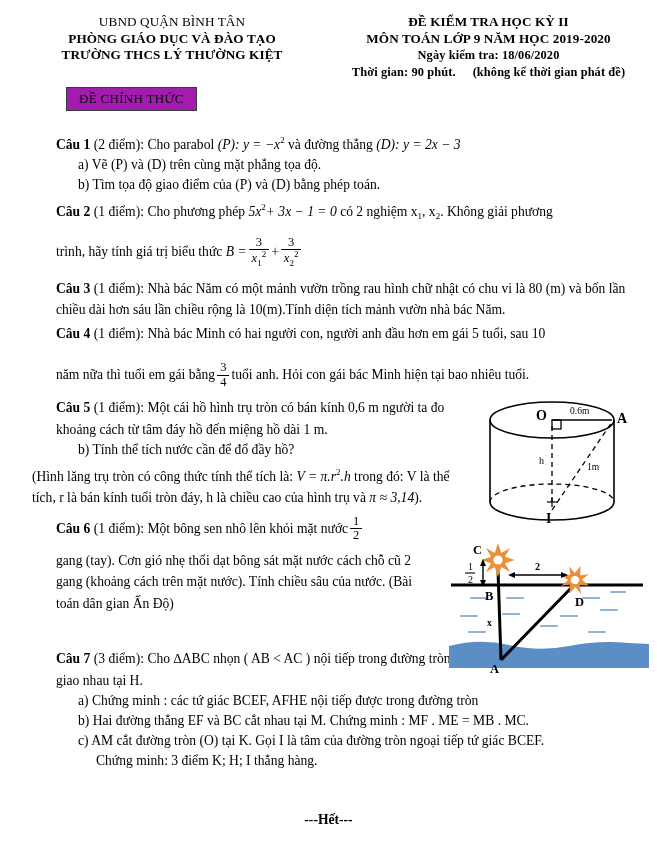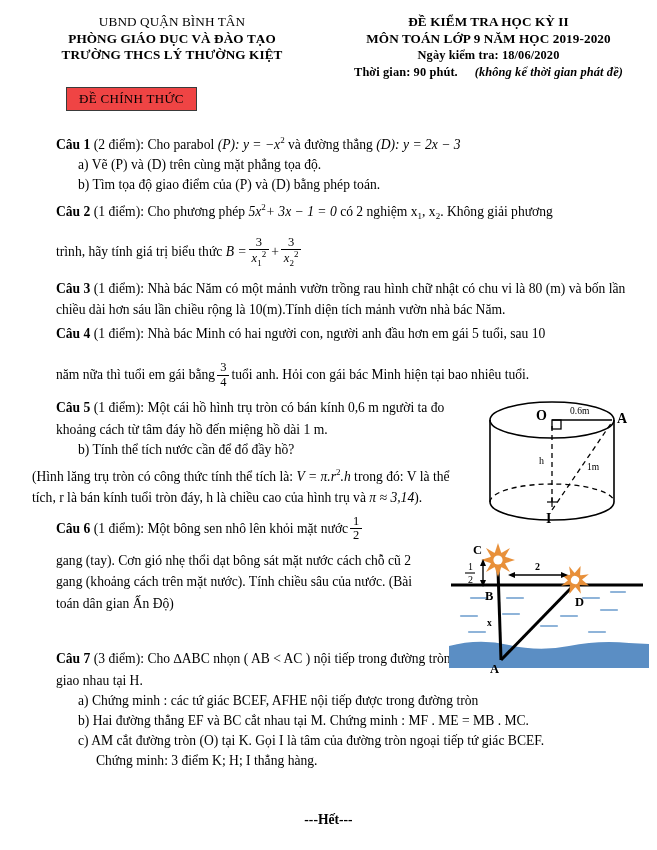--- a/index.html
+++ b/index.html
@@ -38,32 +38,32 @@
   }
   .hdr-line {
     font-size: 13.2px;
     line-height: 16.5px;
     letter-spacing: 0.1px;
     white-space: nowrap;
   }
   .hdr-line.b { font-weight: bold; }
   .hdr-line.n { font-weight: normal; }
   .hdr-line.sm { font-size: 12.4px; }
-  .hdr-line .ital { font-style: italic; font-weight: bold; margin-left: 17px; }
+  .hdr-line .ital { font-weight: bold; margin-left: 17px; }
 
   .official-box {
     position: absolute;
     left: 66px;
     top: 87px;
     border: 1.4px solid #3a3a3a;
     padding: 3px 12px 4px 12px;
     font-size: 13px;
     line-height: 15px;
     letter-spacing: 0.3px;
-    background: #ef4444;
+    background: #a21caf;
   }
 
   
   .content {
     position: absolute;
     left: 0;
     top: 130px;
     width: 657px;
   }
   .q {

